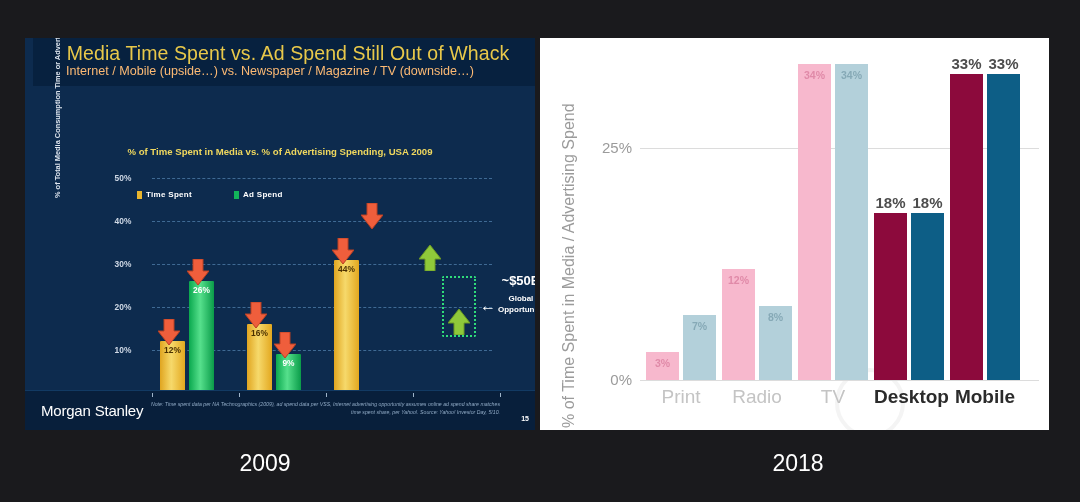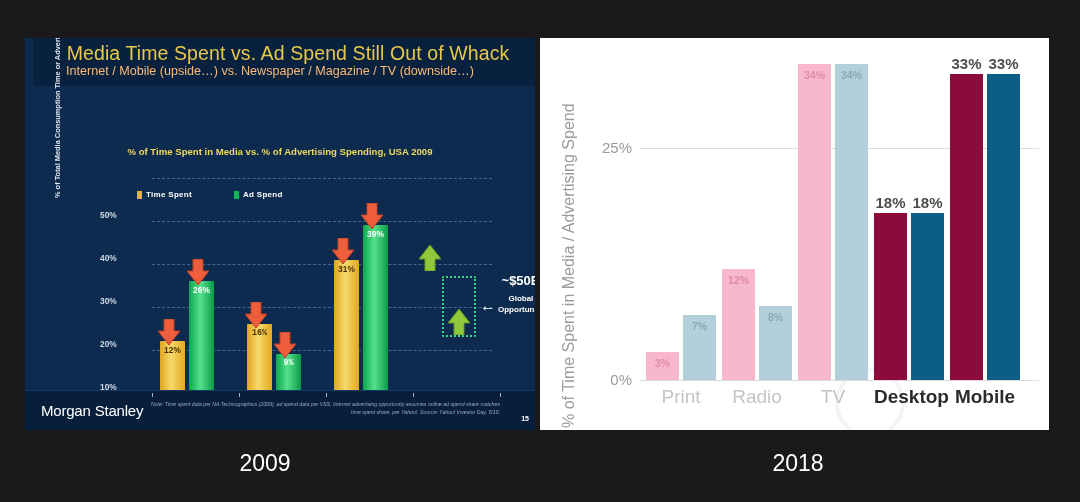--- a/index.html
+++ b/index.html
@@ -44,24 +44,23 @@
     white-space: nowrap;
   }
   #ms-plot {
     position: absolute; left: 75px; top: 136px; width: 400px; height: 180px;
   }
   .ms-grid {
     position: absolute; left: 52px; right: 8px; height: 0;
     border-top: 1px dashed #3f6a94;
   }
   .ms-ytick {
-    position: absolute; left: 0; width: 46px; text-align: left;
+    position: absolute; left: 0; width: 46px; text-align: center;
     color: #cfd9e6; font-size: 8.4px; font-weight: bold;
     transform: translateY(-5px);
-    margin-top: 37px;
   }
   #ms-legend {
     position: absolute; left: 112px; top: 152px; display: flex; gap: 42px;
     align-items: center;
   }
   .ms-legend-item { display: flex; align-items: center; gap: 4px; }
   .ms-legend-swatch { width: 5px; height: 8px; display: block; }
   .ms-legend-text { color: #ffffff; font-size: 8px; font-weight: bold; letter-spacing: 0.3px; }
 
   #ms-bars {
@@ -229,35 +228,32 @@
     <div id="ms-bars" style="top: 150px; height: 205px;">
         <div class="ms-group" style="left: 4px;">
           <div class="ms-bar time" style="height: 51.6px;">
             <div class="ms-bar-label">12%</div>
           </div>
           <div class="ms-bar ad" style="height: 111.8px;">
             <div class="ms-bar-label">26%</div>
           </div>
           <div class="ms-xlabel">Print</div>
         </div>
-        <div class="ms-group" style="left: 91px; font-family: Liberation Mono, monospace;">
+        <div class="ms-group" style="left: 91px;">
           <div class="ms-bar time" style="height: 68.8px;">
             <div class="ms-bar-label">16%</div>
           </div>
           <div class="ms-bar ad" style="height: 38.7px;">
             <div class="ms-bar-label">9%</div>
           </div>
           <div class="ms-xlabel">Radio</div>
         </div>
         <div class="ms-group" style="left: 178px;">
           <div class="ms-bar time" style="height: 133.3px;">
-            <div class="ms-bar-label">31%</div>
-          </div>
-          <div class="ms-bar ad" style="height: 167.7px;">
-            <div class="ms-bar-label">39%</div>
+            <div class="ms-bar-label">44%</div>
           </div>
           <div class="ms-xlabel">TV</div>
         </div>
       </div>
     <div id="ms-axisline"></div>
 
     <div id="ms-opp-box" style="left: 417px; top: 237.6px; width: 34px; height: 61.5px;"></div>
     <div id="ms-opp-arrow" style="left: 455px; top: 262.85px;">←</div>
     <div id="ms-opp-text" style="left: 473px; top: 236.6px;">
       <span id="ms-opp-amount">~$50B</span>

